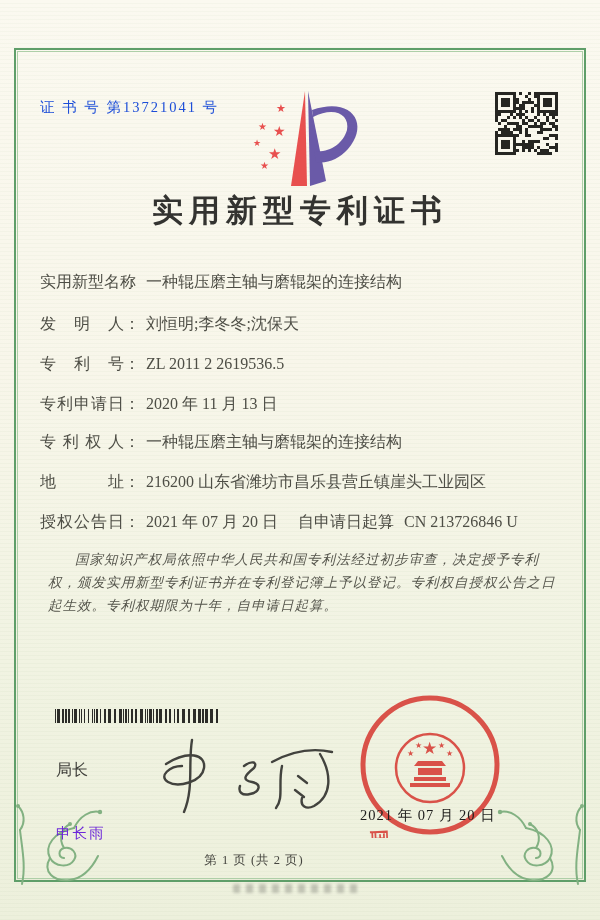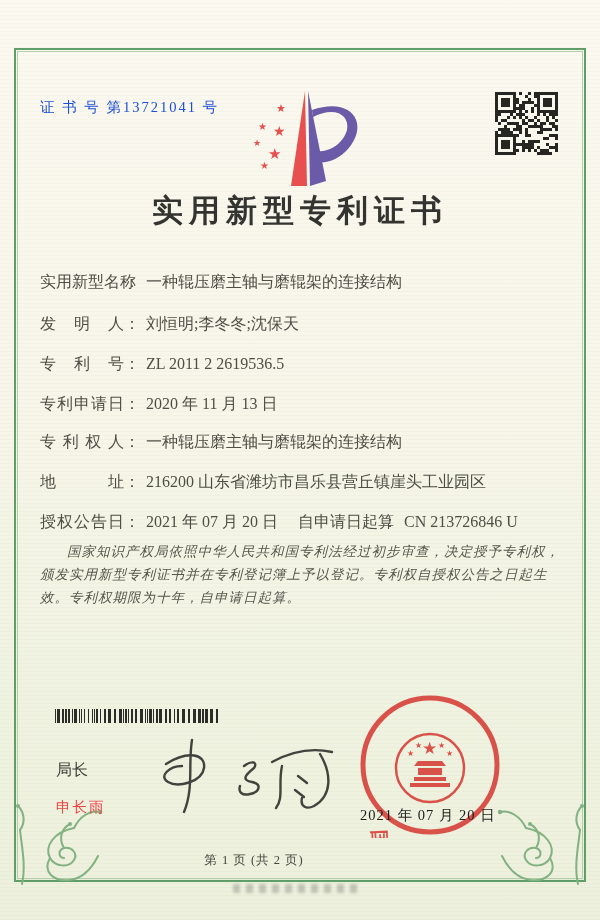--- a/index.html
+++ b/index.html
@@ -34,24 +34,24 @@
     font-size:31px;font-weight:600;letter-spacing:6px;color:#333330;
   }
   .field-row{position:absolute;left:40px;z-index:3;font-size:16px;color:#4e4e46;white-space:nowrap;}
   .field-label{display:inline-block;width:84px;text-align:justify;text-align-last:justify;vertical-align:bottom;}
   .field-colon{margin-right:6px;}
   .row-2col .col2{position:absolute;left:258px;top:0;}
   .notice{
     position:absolute;left:40px;top:540px;width:524px;z-index:3;
     font-size:13.5px;font-style:italic;line-height:23px;color:#55554c;
   }
-  .notice p{margin:0;text-indent:2em;letter-spacing:1px;}
+  .notice p{margin:8px;text-indent:2em;letter-spacing:1px;}
   .barcode{position:absolute;left:55px;top:709px;z-index:3;}
   .sign-title{position:absolute;left:56px;top:760px;z-index:3;font-family:"Liberation Sans","DejaVu Sans",sans-serif;font-size:16px;color:#3e3e39;}
-  .sign-name{position:absolute;left:56px;top:798px;z-index:3;font-family:Liberation Mono, monospace;font-size:14.5px;color:#ef4444;letter-spacing:2px;}
+  .sign-name{position:absolute;left:56px;top:824px;z-index:3;font-family:Liberation Mono, monospace;font-size:14.5px;color:#6d28d9;letter-spacing:2px;}
   .signature{position:absolute;left:148px;top:736px;z-index:4;}
   .seal{position:absolute;left:357px;top:692px;z-index:3;opacity:.93;}
   .seal-date{
     position:absolute;left:360px;top:806px;z-index:5;
     font-size:14.5px;color:#1e1e1c;letter-spacing:1px;white-space:nowrap;
   }
   .footer-page{
     position:absolute;left:0;top:852px;width:508px;text-align:center;z-index:3;
     font-size:12.5px;color:#45453f;letter-spacing:1px;
   }

